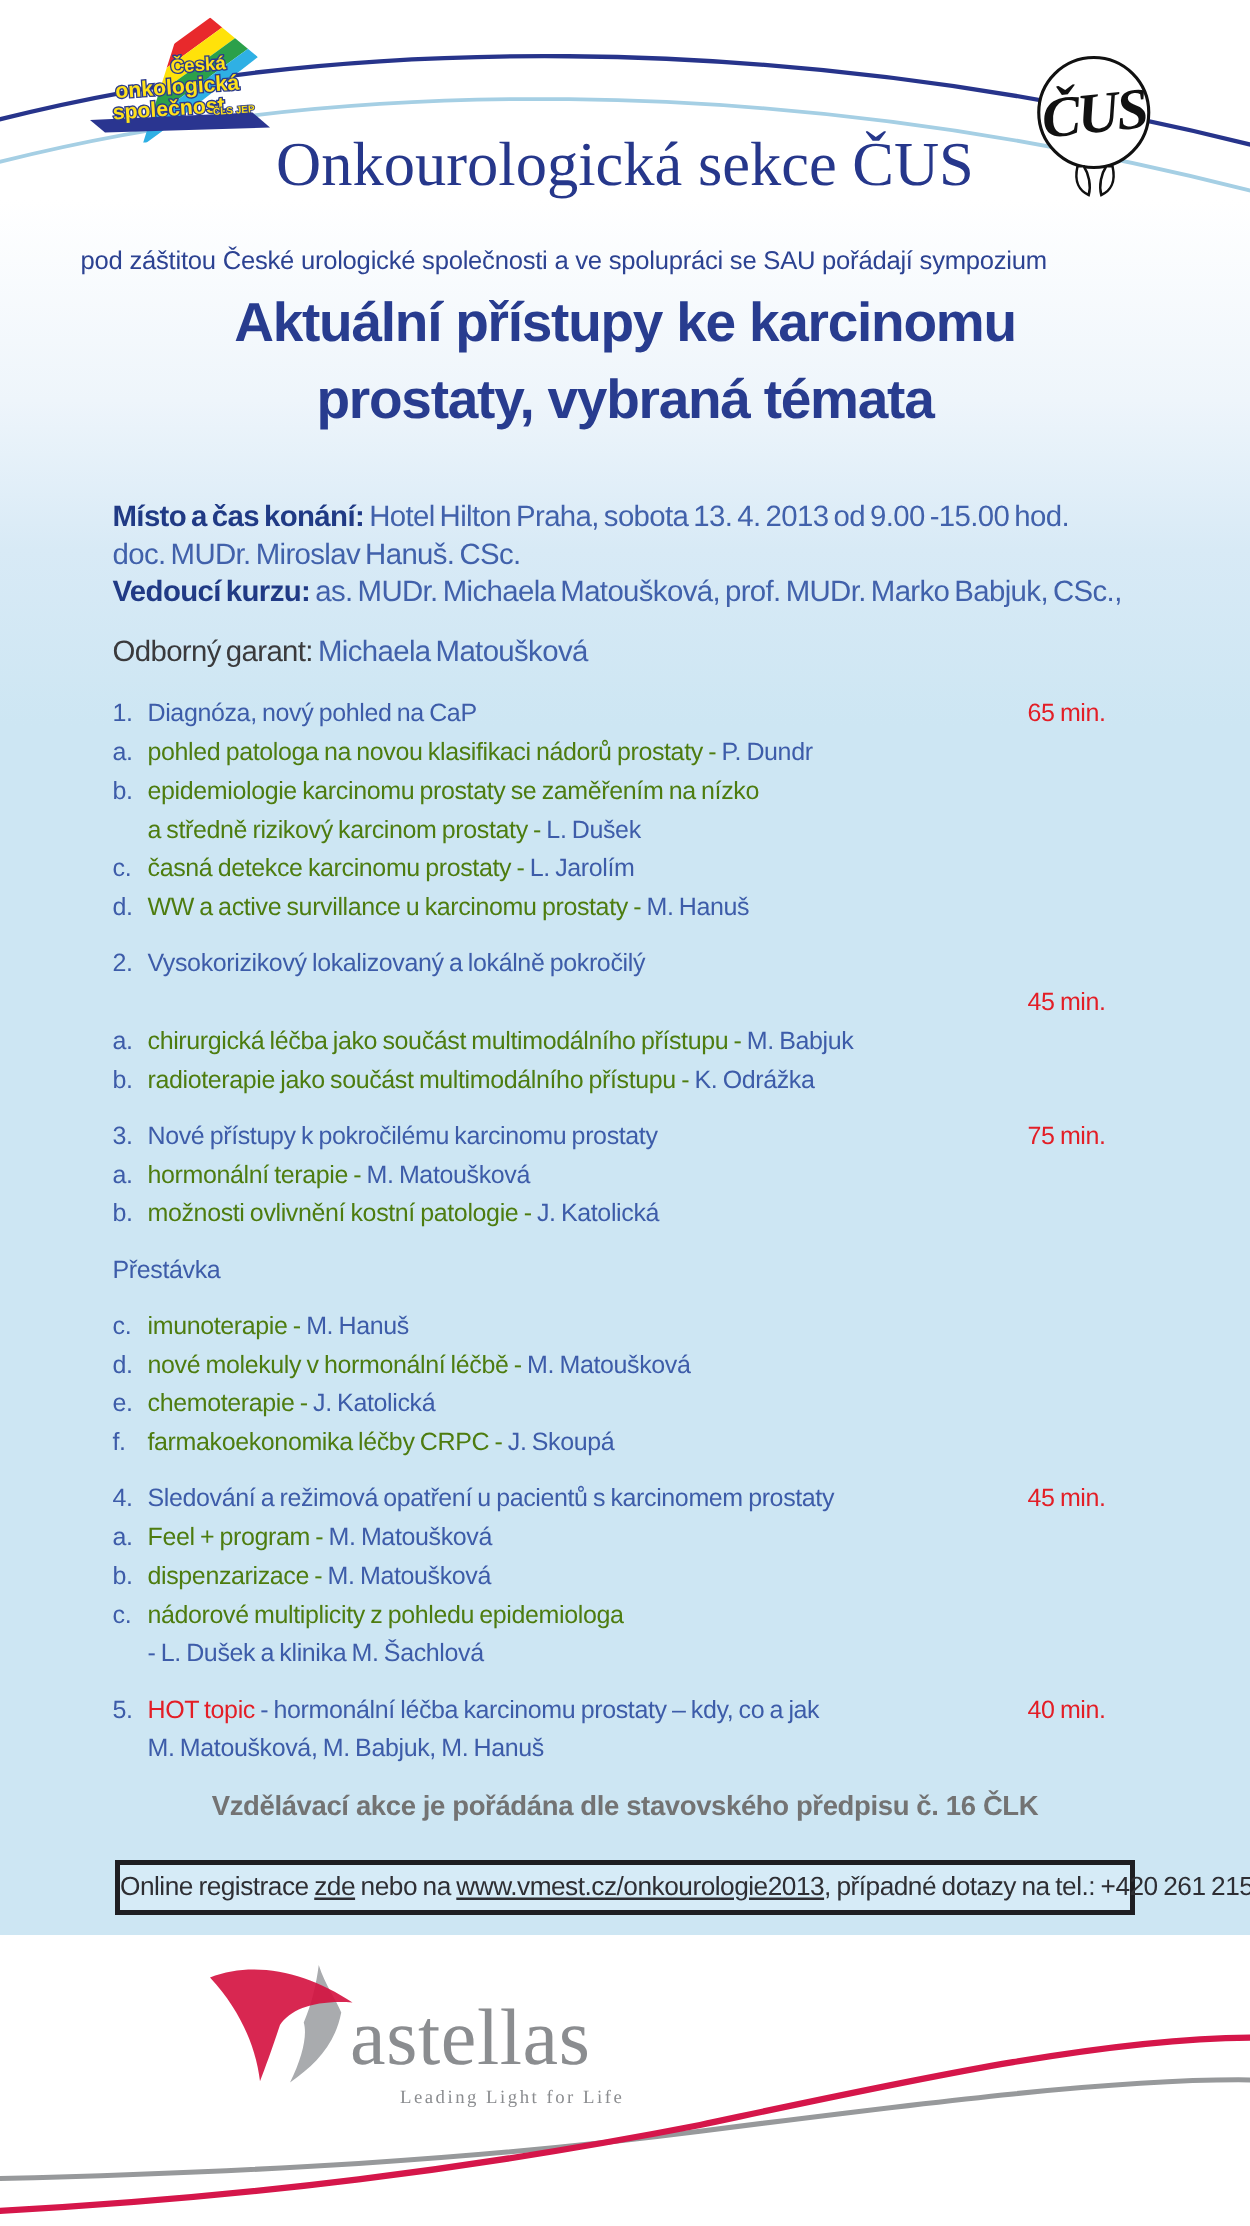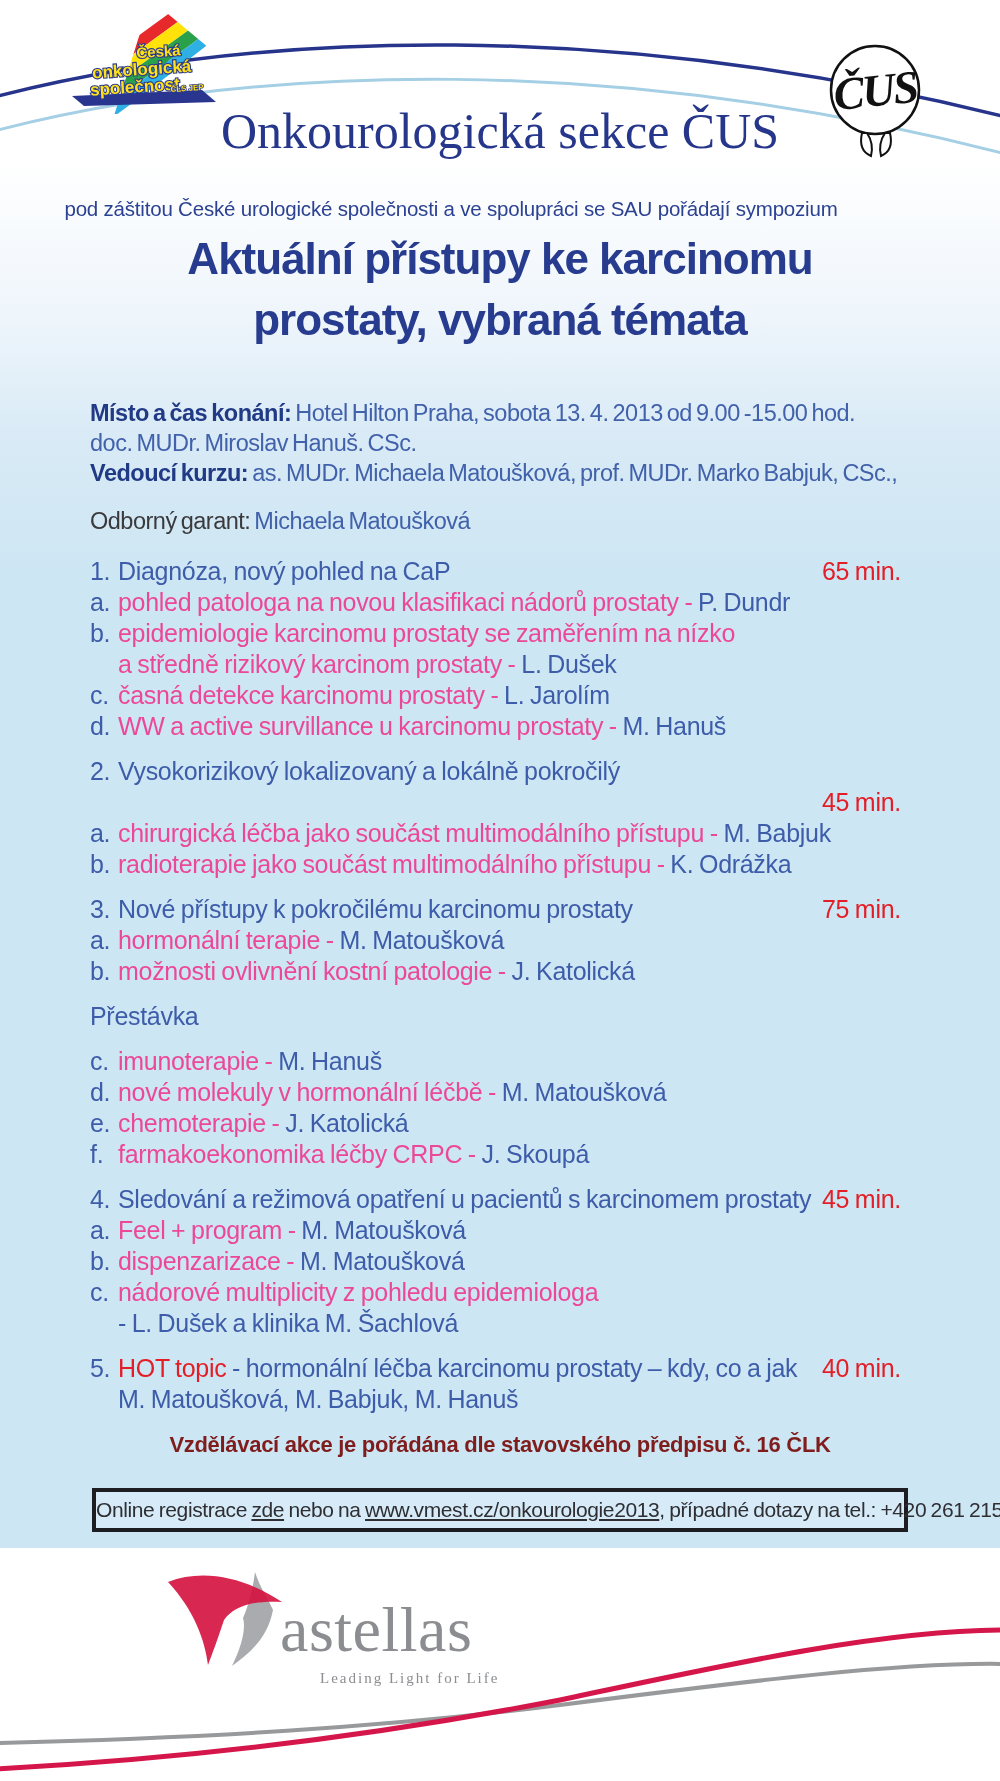--- a/index.html
+++ b/index.html
@@ -16,31 +16,31 @@
         font-family:"Liberation Serif", serif;font-weight:normal;font-size:50px;color:#26378b;letter-spacing:0px;}
   .subtitle{position:absolute;left:0;top:197px;width:902px;margin:0;text-align:center;
         font-size:20.5px;color:#2c4292;letter-spacing:-0.2px;}
   .main-title{position:absolute;left:0;top:228px;width:1000px;text-align:center;
         font-weight:bold;font-size:44px;line-height:61px;color:#283c8f;letter-spacing:-1px;}
   .info{position:absolute;left:90px;top:398px;width:830px;font-size:23.5px;line-height:30px;
         letter-spacing:-0.5px;word-spacing:-2px;color:#4161ab;}
   .info .lbl{font-weight:bold;color:#203a85;}
   .info .garant{margin-top:18px;}
   .info .glbl{color:#3a3a3c;}
-  .program{position:absolute;left:90px;top:556px;width:830px;font-size:25px;
+  .program{position:absolute;left:90px;top:556px;width:830px;font-size:20px;
         letter-spacing:-0.3px;word-spacing:-1px;}
   .prow{position:relative;min-height:31px;line-height:31px;}
   .prow.gap{margin-top:14px;}
   .marker{display:inline-block;width:28px;color:#3d5ca9;}
   .c-blue{color:#3d5ca9;}
-  .c-black{color:#ec4899;}
+  .c-black{color:#4d7c0f;}
   .c-red{color:#e31e26;}
   .time{position:absolute;left:732px;top:0;color:#e31e26;}
   .notice{position:absolute;left:0;top:1432px;width:1000px;text-align:center;
-        font-weight:bold;font-size:22px;color:#7f1d1d;letter-spacing:-0.3px;}
+        font-weight:bold;font-size:22px;color:#737373;letter-spacing:-0.3px;}
   .regbox{position:absolute;left:92px;top:1488px;width:808px;height:36px;
         border:4px solid #1e1e22;background:#d6ebf7;display:flex;align-items:center;justify-content:flex-start;}
   .regline{font-size:21px;color:#2e2e33;letter-spacing:-0.4px;word-spacing:-1px;white-space:nowrap;}
   .regline .u{text-decoration:underline;}
   .astellas-mark{position:absolute;left:160px;top:1568px;}
   .astellas-word{position:absolute;left:280px;top:1598px;font-family:"Liberation Serif", serif;
         font-size:64px;line-height:64px;color:#8b8d90;letter-spacing:0.5px;}
   .astellas-tag{position:absolute;left:284px;top:1670px;font-family:"Liberation Serif", serif;
         font-size:15px;color:#8b8d90;letter-spacing:2px;margin-left:36px;}
 </style>

